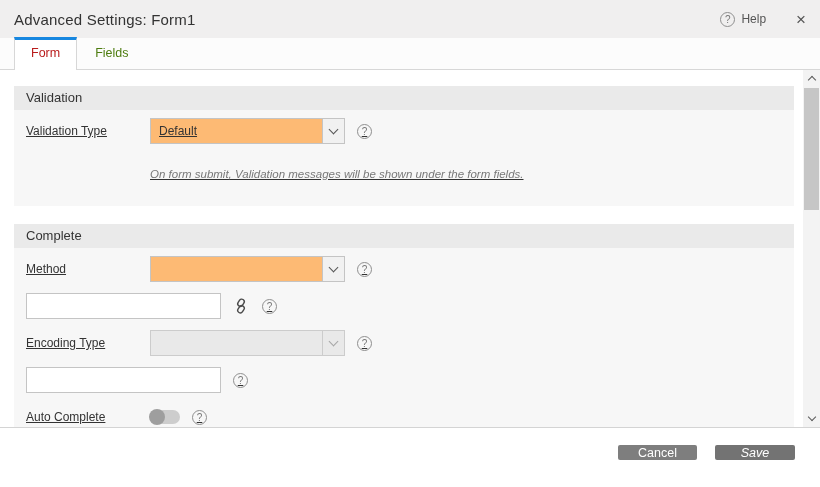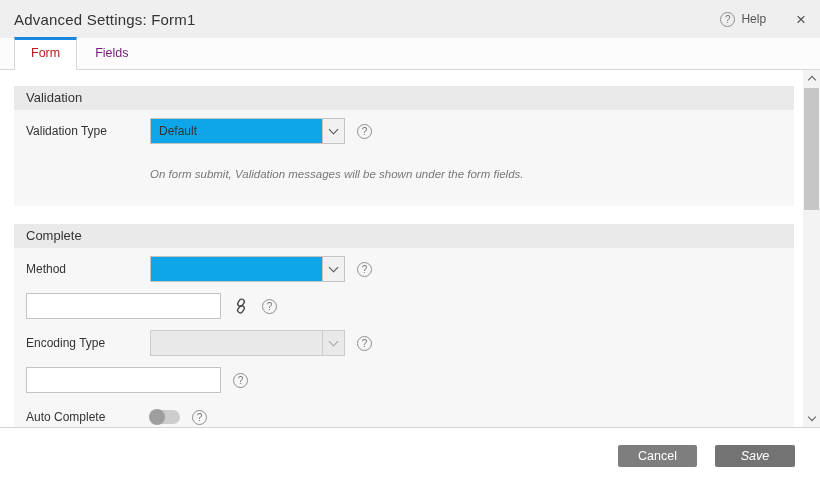--- a/index.html
+++ b/index.html
@@ -14,46 +14,46 @@
   .hdr-right { margin-left: auto; display: flex; align-items: center; gap: 8px; }
   .q-icon { width: 15px; height: 15px; border: 1px solid #8f8f8f; border-radius: 50%; color: #777;
             font-size: 10px; line-height: 13px; text-align: center; display: inline-block; flex: 0 0 auto; }
   .hdr-help { display: flex; align-items: center; gap: 6px; cursor: pointer; }
   .hdr-help-label { font-size: 12px; color: #555; }
   .hdr-close { font-size: 17px; color: #555; margin-left: 22px; cursor: pointer; line-height: 1; }
 
   
   .tabbar { height: 32px; background: #fcfcfc; border-bottom: 1px solid #d7d7d7; display: flex;
             align-items: flex-end; padding-left: 14px; flex: 0 0 auto; }
-  .tab { font-size: 12.5px; color: #701a75; padding: 8px 18px 9px; cursor: pointer; position: relative; }
+  .tab { font-size: 12.5px; color: #4d7c0f; padding: 8px 18px 9px; cursor: pointer; position: relative; }
   .tab.active { background: #fff; color: #b91c1c; font-weight: 500;
                 border-left: 1px solid #d7d7d7; border-right: 1px solid #d7d7d7;
                 border-top: 3px solid #1787e0; margin-bottom: -1px; padding: 6px 16px 10px; }
 
   
   .content { position: relative; height: 358px; flex: 0 0 auto; background: #fff;
              border-bottom: 1px solid #d4d4d4; overflow: hidden; }
   .content-inner { margin: 16px 26px 0 14px; padding-right: 0; }
 
   .section { margin-bottom: 18px; }
   .section-hd { background: #eaeaea; height: 24px; line-height: 24px; padding: 0 12px;
                 font-size: 13px; color: #333; margin-top: 12px; }
   .section-bd { background: #f7f7f7; padding: 8px 0 12px; }
   .section-bd.validation { padding: 8px 0 26px; }
 
-  .row { display: flex; align-items: center; padding: 0 12px; margin-bottom: 11px; }
+  .row { display: flex; align-items: center; padding: 0 12px; margin-bottom: 11px; text-decoration: underline; }
   .row:last-child { margin-bottom: 0; }
   .row.top { align-items: flex-start; }
   .flabel { width: 124px; flex: 0 0 auto; font-size: 12px; color: #333; padding-top: 6px; }
   .row:not(.top) .flabel { padding-top: 0; }
   .fcol { display: flex; flex-direction: column; }
   .cline { display: flex; align-items: center; }
 
   
-  .combo { width: 195px; height: 26px; border: 1px solid #c4c4c4; background: #0ea5e9;
+  .combo { width: 195px; height: 26px; border: 1px solid #c4c4c4; background: #fdba74;
            display: flex; align-items: stretch; cursor: pointer; }
   .combo-val { flex: 1; font-size: 12px; color: #333; line-height: 24px; padding: 0 8px;
                overflow: hidden; white-space: nowrap; }
   .combo-btn { width: 22px; flex: 0 0 auto; background: #f1f1f1; border-left: 1px solid #c4c4c4;
                display: flex; align-items: center; justify-content: center; }
   .chev { width: 7px; height: 7px; border-right: 1.5px solid #555; border-bottom: 1.5px solid #555;
           transform: rotate(45deg); margin-top: -4px; }
   .combo.disabled { background: #e9e9e9; border-color: #cccccc; cursor: default; }
   .combo.disabled .combo-btn { background: #e9e9e9; border-left-color: #cccccc; }
   .combo.disabled .chev { border-color: #a6a6a6; }
@@ -80,21 +80,21 @@
               align-items: center; justify-content: center; cursor: pointer; }
   .sbar-btn.up { top: 0; } .sbar-btn.down { bottom: 0; }
   .schev { width: 6px; height: 6px; border-right: 1.6px solid #5a5a5a; border-bottom: 1.6px solid #5a5a5a; }
   .schev.up { transform: rotate(-135deg); margin-top: 3px; }
   .schev.down { transform: rotate(45deg); margin-bottom: 3px; }
   .sthumb { position: absolute; left: 1px; top: 18px; width: 15px; height: 122px; background: #c6c6c6; cursor: pointer; }
 
   
   .footer { flex: 1; display: flex; align-items: flex-start; justify-content: flex-end;
             padding: 17px 25px 0 0; gap: 18px; background: #fff; }
-  .btn { height: 22px; border: none; border-radius: 2px; font-size: 12.5px; color: #fff;
+  .btn { height: 15px; border: none; border-radius: 2px; font-size: 12.5px; color: #fff;
          font-family: "Liberation Sans", sans-serif; cursor: pointer; padding: 0 20px; }
   .btn.cancel { background: #7e7e7e; min-width: 66px; }
   .btn.save { background: #737373; min-width: 80px; font-style: italic; }
 </style>
 </head>
 <body>
 
 <div class="dialog">
 
   <div class="hdr">

